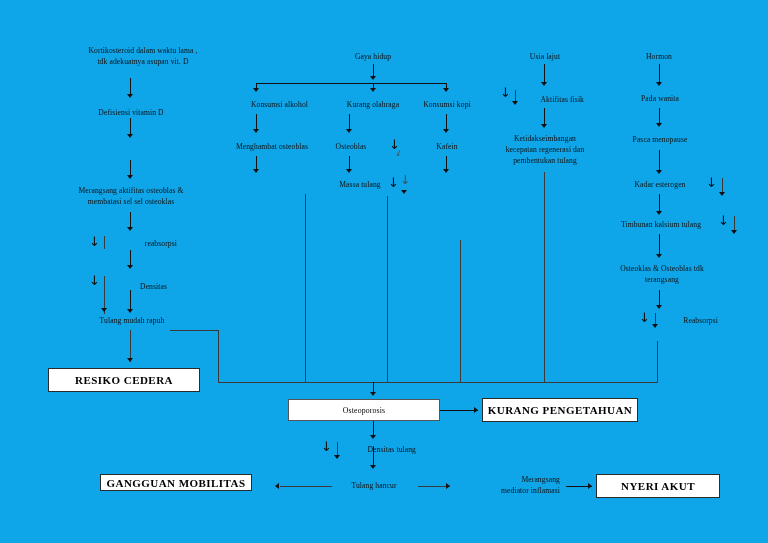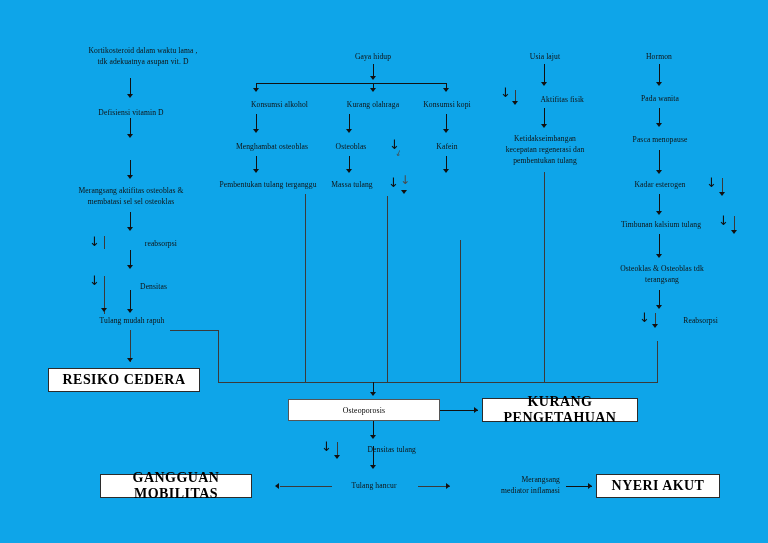--- a/index.html
+++ b/index.html
@@ -27,21 +27,21 @@
     color: #111111;
     letter-spacing: 0.1px;
     white-space: pre-line;
   }
   .node.left   { text-align: right; }
   
   .box {
     position: absolute;
     border: 1.4px solid #2b2b2b;
     background: #ffffff;
-    font-size: 14px;
+    font-size: 11px;
     font-weight: bold;
     letter-spacing: 0.45px;
     display: flex;
     align-items: center;
     justify-content: center;
     text-align: center;
     color: #000000;
     box-sizing: border-box;
   }
   .box.plain {
@@ -170,22 +170,21 @@
   <div class="glyph-arrow" style="left:389px; top:138px;">↓</div>
   <div class="glyph-arrow thin" style="left:395px; top:150px; font-size:8px; transform:rotate(20deg);">↓</div>
 
   <div class="vline thick" style="left:256px; top:156px; height:16px;"></div>
   <div class="ahead-down" style="left:252.8px; top:169px;"></div>
   <div class="vline thick" style="left:349px; top:156px; height:16px;"></div>
   <div class="ahead-down" style="left:345.8px; top:169px;"></div>
   <div class="vline thick" style="left:446px; top:156px; height:16px;"></div>
   <div class="ahead-down" style="left:442.8px; top:169px;"></div>
 
-  <div class="node" style="left:188px; top:180px; width:160px;">Pembentukan tulang terganggu</div>
-  <div class="node" style="left:320px; top:180px; width:64px;">Massa tulang</div>
+  <div class="node" style="left:328px; top:180px; width:64px;">Massa tulang</div>
 
   <div class="glyph-arrow" style="left:388px; top:176px;">↓</div>
   <div class="glyph-arrow thin" style="left:400px; top:174px;">↓</div>
   <div class="ahead-down" style="left:400.8px; top:190px;"></div>
 
   <div class="vline" style="left:305px; top:194px; height:188px;"></div>
   <div class="vline" style="left:387px; top:196px; height:186px;"></div>
   <div class="vline" style="left:460px; top:240px; height:142px;"></div>
 
   <div class="node" style="left:510px; top:52px; width:70px;">Usia lajut</div>
@@ -265,21 +264,21 @@
   <div class="node left" style="left:340px; top:445px; width:76px;">Densitas tulang</div>
   <div class="ahead-down" style="left:333.8px; top:455px;"></div>
 
   <div class="vline thick" style="left:373px; top:446px; height:22px;"></div>
   <div class="ahead-down" style="left:369.8px; top:465px;"></div>
 
   <div class="node" style="left:338px; top:481px; width:72px;">Tulang hancur</div>
 
   <div class="hline" style="left:280px; top:486px; width:52px;"></div>
   <div class="ahead-left" style="left:275px; top:482.8px;"></div>
-  <div class="box" style="left:100px; top:474px; width:152px; height:24px;">GANGGUAN MOBILITAS</div>
+  <div class="box" style="left:100px; top:474px; width:152px; height:17px;">GANGGUAN MOBILITAS</div>
 
   <div class="hline" style="left:418px; top:486px; width:32px;"></div>
   <div class="ahead-right" style="left:446px; top:482.8px;"></div>
   <div class="node left" style="left:456px; top:475px; width:104px;">Merangsang
 mediator inflamasi</div>
 
   <div class="hline thick" style="left:566px; top:486px; width:26px;"></div>
   <div class="ahead-right" style="left:588px; top:482.8px;"></div>
   <div class="box" style="left:596px; top:474px; width:124px; height:24px;">NYERI AKUT</div>
 

